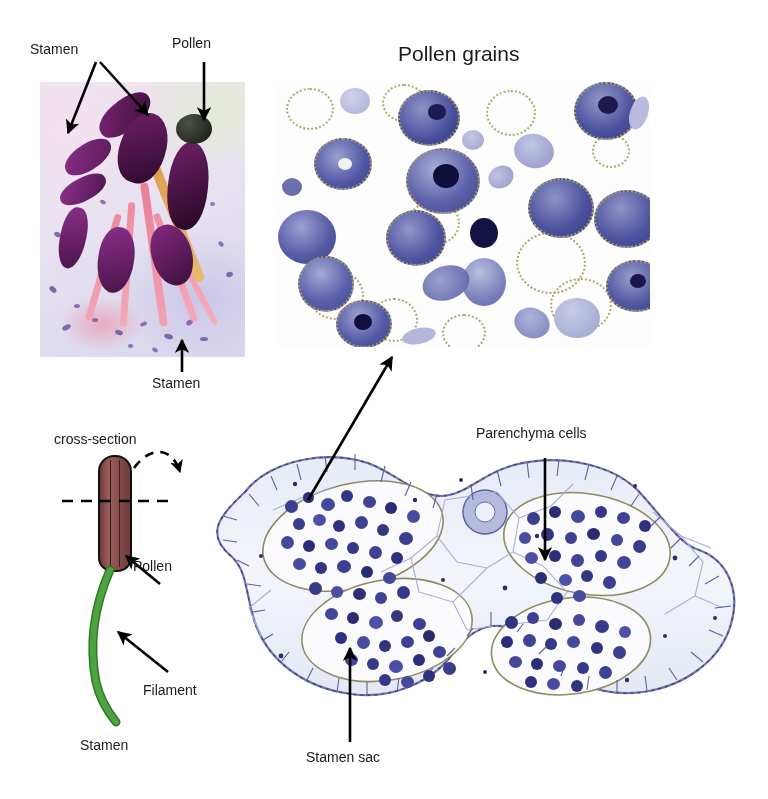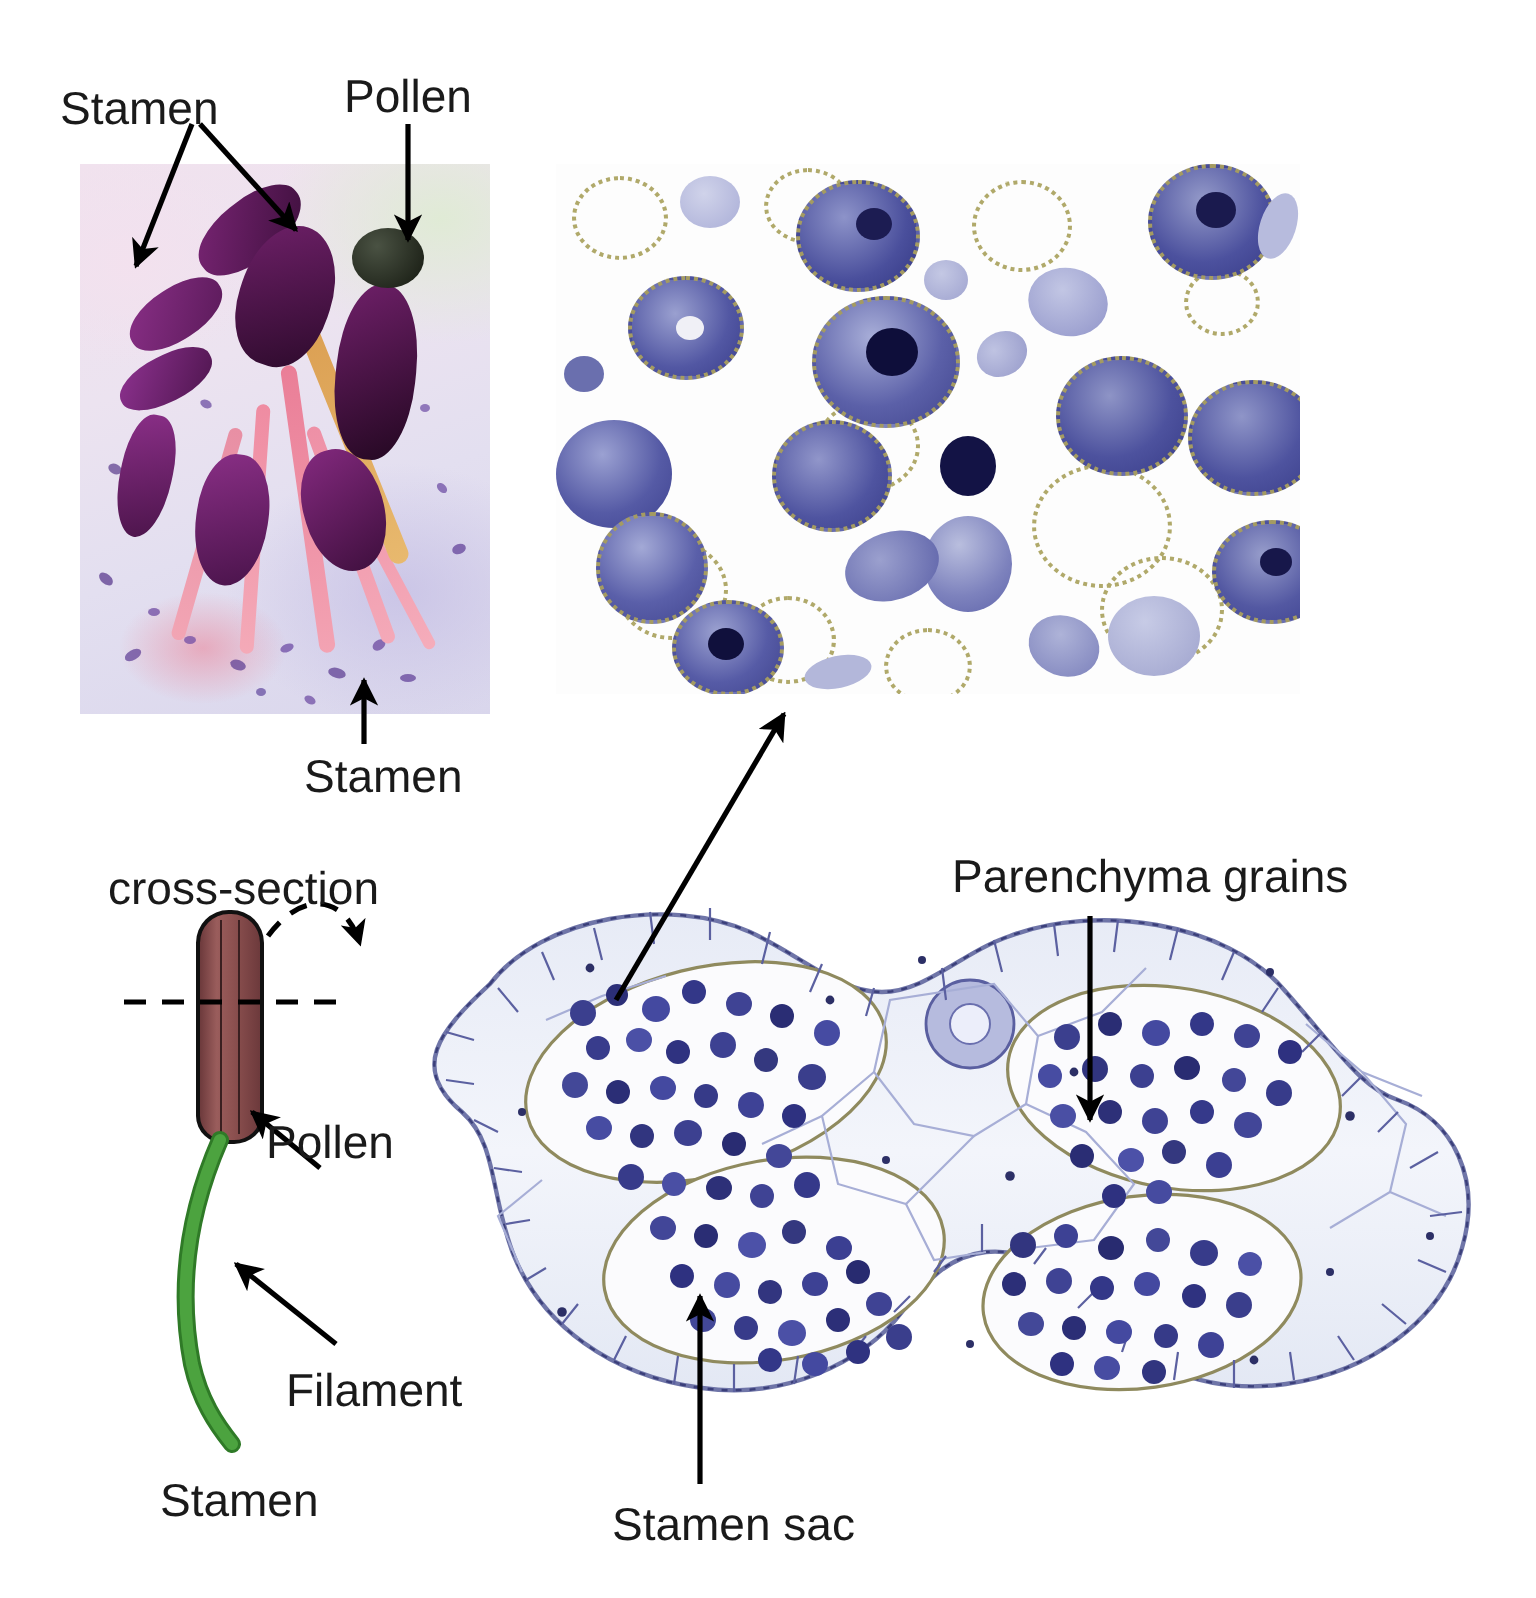--- a/index.html
+++ b/index.html
@@ -11,21 +11,21 @@
     position: relative;
     width: 768px;
     height: 799px;
     background: #ffffff;
     font-family: "Liberation Sans", sans-serif;
     overflow: hidden;
   }
   .label {
     position: absolute;
     color: #1a1a1a;
-    font-size: 23px;
+    font-size: 14px;
     line-height: 1.1;
     white-space: nowrap;
     user-select: none;
   }
   .label.big { font-size: 21px; }
   .panel { position: absolute; overflow: hidden; }
   svg.overlay {
     position: absolute;
     left: 0; top: 0;
     width: 768px; height: 799px;
@@ -378,22 +378,23 @@
 
     <path d="M350,742 L350,648" stroke="#000" stroke-width="2.6" fill="none" marker-end="url(#ah)"></path>
 
     <path d="M308,500 L392,357" stroke="#000" stroke-width="2.6" fill="none" marker-end="url(#ah)"></path>
   </svg>
 
   <div class="label" style="left:30px;top:42px;">Stamen</div>
   <div class="label" style="left:172px;top:36px;">Pollen</div>
   <div class="label" style="left:152px;top:376px;">Stamen</div>
 
+  <div class="label big" style="left:398px;top:42px;">Pollen grains</div>
 
   <div class="label" style="left:54px;top:432px;">cross-section</div>
   <div class="label" style="left:133px;top:559px;">Pollen</div>
   <div class="label" style="left:143px;top:683px;">Filament</div>
   <div class="label" style="left:80px;top:738px;">Stamen</div>
 
-  <div class="label" style="left:476px;top:426px;">Parenchyma grains</div>
+  <div class="label" style="left:476px;top:426px;">Parenchyma cells</div>
   <div class="label" style="left:306px;top:750px;">Stamen sac</div>
 
 </div>
 
 </body></html>

